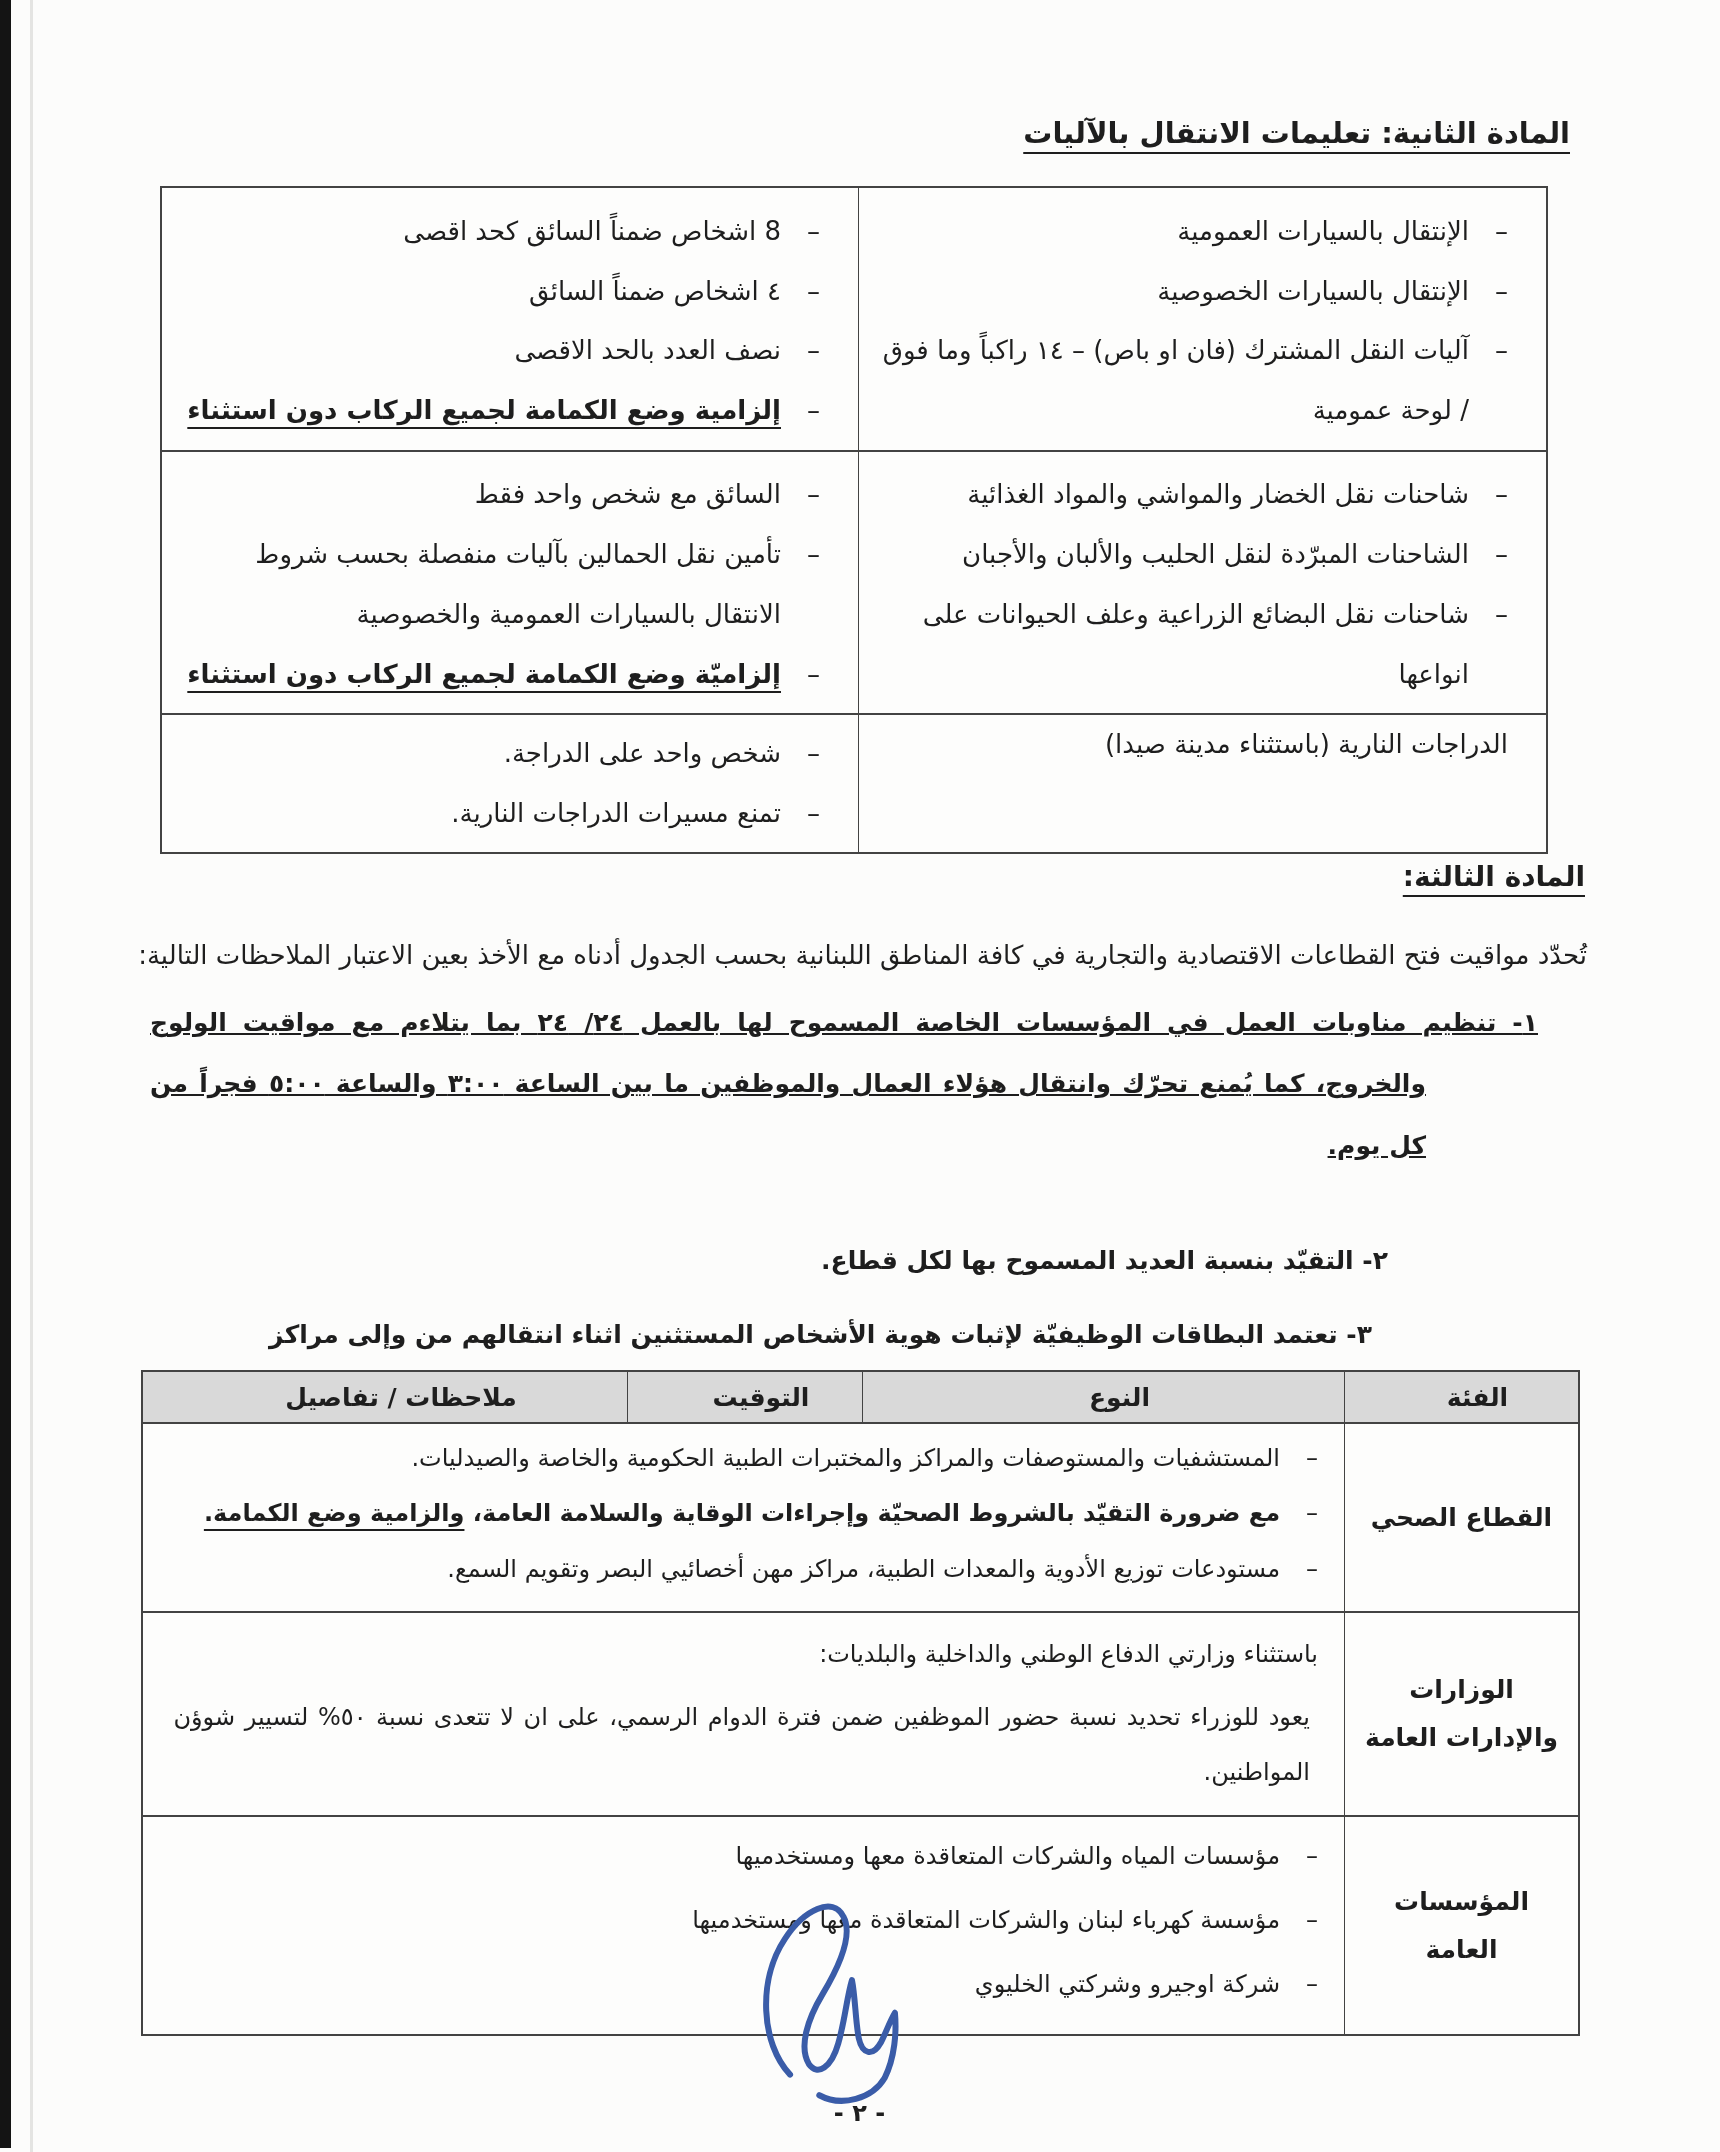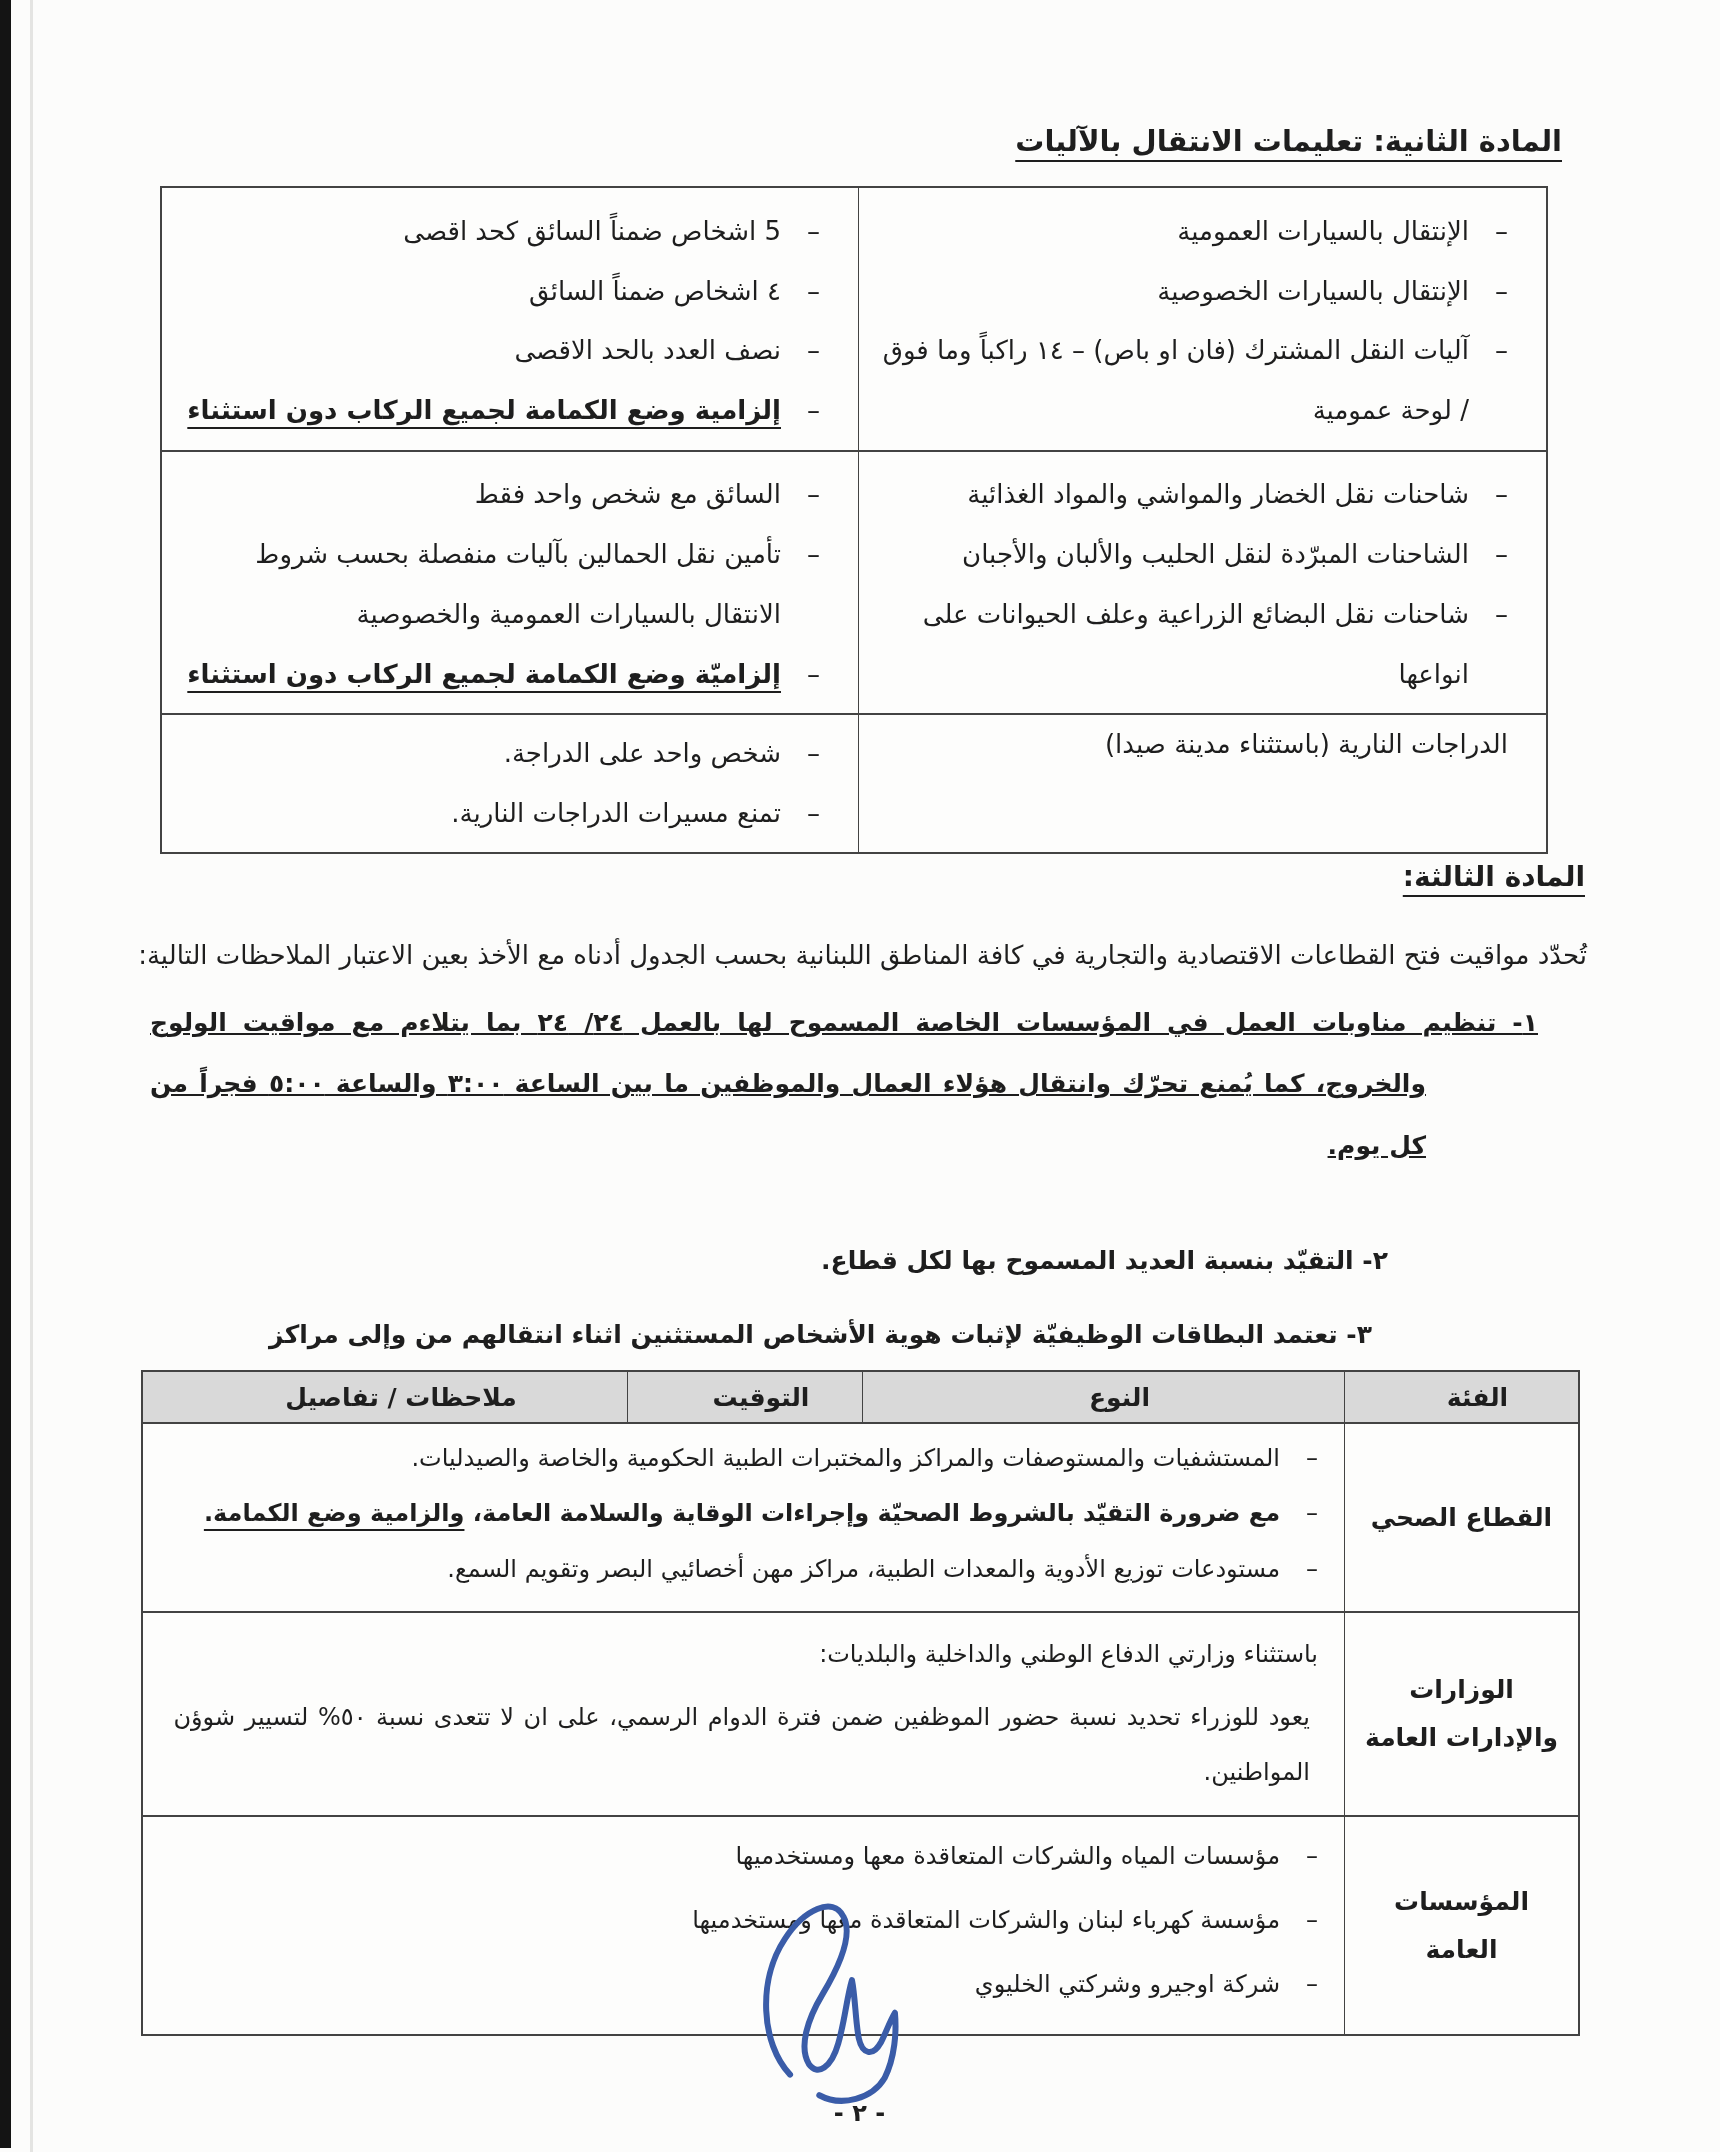--- a/index.html
+++ b/index.html
@@ -12,21 +12,21 @@
     direction:rtl;
     overflow:hidden;
   }
   .edge-band{position:absolute;left:0;top:0;width:12px;height:2148px;background:#141414;}
   .edge-line{position:absolute;left:31px;top:0;width:2.6px;height:2153px;background:#e4e4e2;}
 
   .a2-title{
     position:absolute;top:112px;right:146px;
     font-size:29px;font-weight:700;
     text-decoration:underline;text-underline-offset:8.6px;text-decoration-thickness:1.7px;
-    margin:12px;
+    margin:4px;
   }
 
   
   .t1{
     position:absolute;left:161px;top:186px;width:1388px;
     border:2.6px solid #434343;box-sizing:border-box;background:#fdfdfc;
   }
   .t1-row{display:flex;box-sizing:border-box;}
   .t1-row + .t1-row{border-top:2.6px solid #434343;}
   .t1 .types{width:688px;border-left:1.7px solid #434343;box-sizing:border-box;}
@@ -113,21 +113,21 @@
           </div>
         <div class="b">
             <span class="bt">الإنتقال بالسيارات الخصوصية</span>
           </div>
         <div class="b">
             <span class="bt">آليات النقل المشترك (فان او باص) – ١٤ راكباً وما فوق / لوحة عمومية</span>
           </div>
       </div>
       <div class="rules cell">
         <div class="b">
-            <span class="bt">5 اشخاص ضمناً السائق كحد اقصى</span>
+            <span class="bt">8 اشخاص ضمناً السائق كحد اقصى</span>
           </div>
         <div class="b">
             <span class="bt">٤ اشخاص ضمناً السائق</span>
           </div>
         <div class="b">
             <span class="bt">نصف العدد بالحد الاقصى</span>
           </div>
         <div class="b">
             <span class="bt bu">إلزامية وضع الكمامة لجميع الركاب دون استثناء</span>
           </div>

